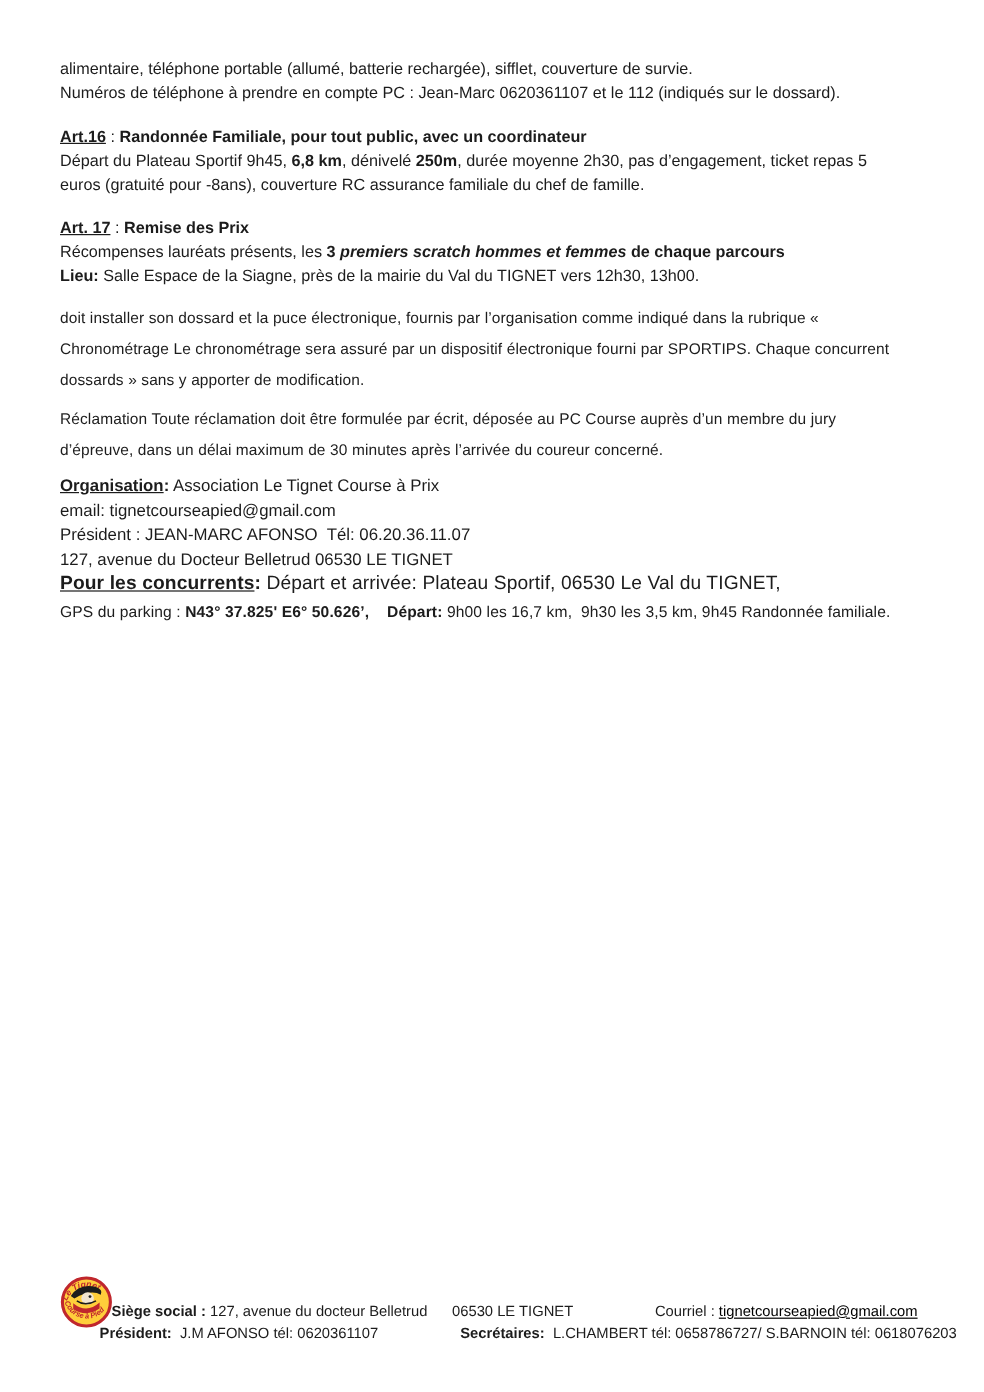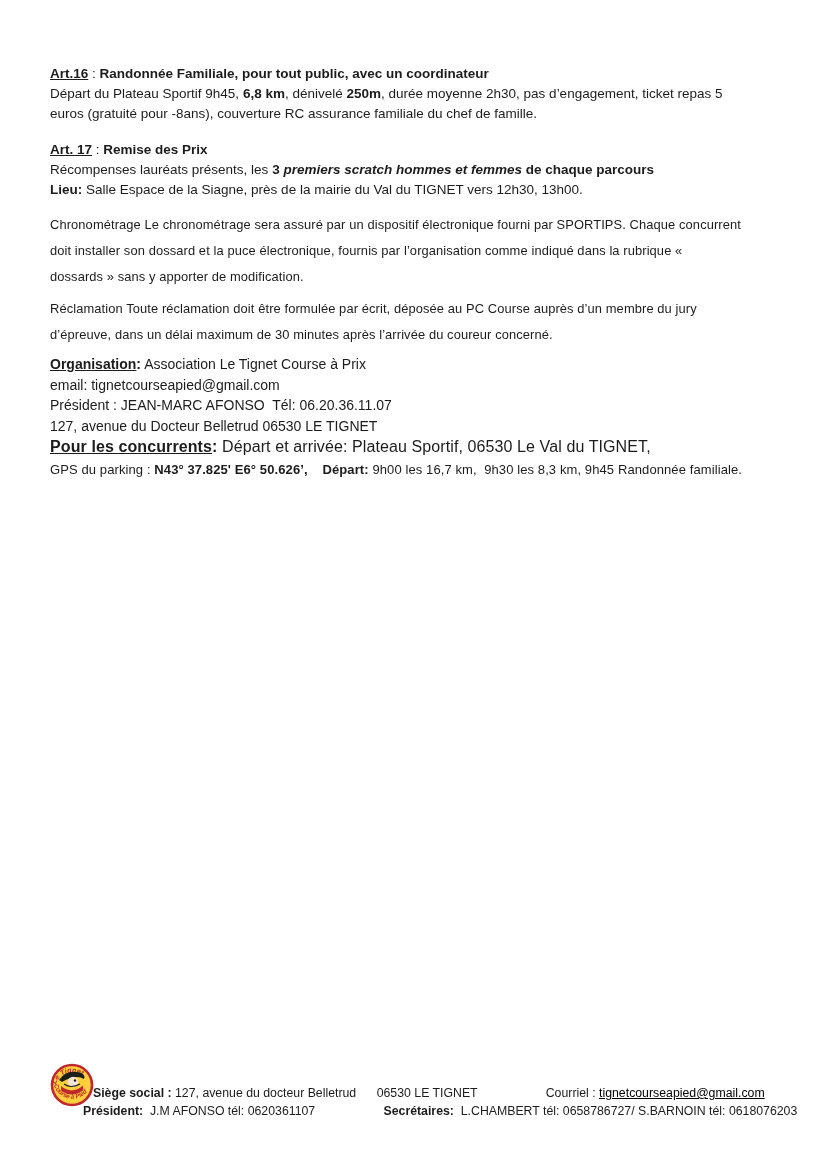--- a/index.html
+++ b/index.html
@@ -28,51 +28,55 @@
   .footer-logo{position:absolute;left:49px;top:1061px;}
   .footer-line1{position:absolute;left:93px;top:1085px;font-size:12.3px;line-height:16px;white-space:pre;}
   .footer-line2{position:absolute;left:47px;top:1103px;font-size:12.3px;line-height:16px;white-space:pre;padding-left:36px;}
 </style>
 </head>
 <body>
 
 <div class="page">
   <div class="flow">
 
+    <div class="para body">
+      <div class="line">alimentaire, téléphone portable (allumé, batterie rechargée), sifflet, couverture de survie.</div>
+      <div class="line">Numéros de téléphone à prendre en compte PC : Jean-Marc 0620361107 et le 112 (indiqués sur le dossard).</div>
+    </div>
 
     <div class="para body mt16">
       <div class="line"><span class="b u">Art.16</span><span> : </span><span class="b">Randonnée Familiale, pour tout public, avec un coordinateur</span></div>
       <div class="line"><span>Départ du Plateau Sportif 9h45, </span><span class="b">6,8 km</span><span>, dénivelé </span><span class="b">250m</span><span>, durée moyenne 2h30, pas d’engagement, ticket repas 5</span></div>
       <div class="line"><span>euros (gratuité pour -8ans), couverture RC assurance familiale du chef de famille.</span></div>
     </div>
 
     <div class="para body mt16">
       <div class="line"><span class="b u">Art. 17</span><span> : </span><span class="b">Remise des Prix</span></div>
       <div class="line"><span>Récompenses lauréats présents, les </span><span class="b">3 </span><span class="b i">premiers scratch hommes et femmes</span><span class="b"> de chaque parcours</span></div>
       <div class="line"><span class="b">Lieu:</span><span> Salle Espace de la Siagne, près de la mairie du Val du TIGNET vers 12h30, 13h00.</span></div>
     </div>
 
     <div class="para wide mt12">
+      <div class="line">doit installer son dossard et la puce électronique, fournis par l’organisation comme indiqué dans la rubrique «</div>
       <div class="line">Chronométrage Le chronométrage sera assuré par un dispositif électronique fourni par SPORTIPS. Chaque concurrent</div>
-      <div class="line">doit installer son dossard et la puce électronique, fournis par l’organisation comme indiqué dans la rubrique «</div>
       <div class="line">dossards » sans y apporter de modification.</div>
     </div>
 
     <div class="para wide mt6">
       <div class="line">Réclamation Toute réclamation doit être formulée par écrit, déposée au PC Course auprès d’un membre du jury</div>
       <div class="line">d’épreuve, dans un délai maximum de 30 minutes après l’arrivée du coureur concerné.</div>
     </div>
 
     <div class="para org mt6">
       <div class="line"><span class="b u">Organisation</span><span class="b">:</span><span> Association Le Tignet Course à Prix</span></div>
       <div class="line">email: tignetcourseapied@gmail.com</div>
       <div class="line">Président : JEAN-MARC AFONSO  Tél: 06.20.36.11.07</div>
       <div class="line">127, avenue du Docteur Belletrud 06530 LE TIGNET</div>
       <div class="line narrow"><span class="b u">Pour les concurrents</span><span class="b">:</span><span> Départ et arrivée: Plateau Sportif, 06530 Le Val du TIGNET,</span></div>
-      <div class="line gps"><span>GPS du parking : </span><span class="b">N43° 37.825' E6° 50.626’,</span><span>    </span><span class="b">Départ:</span><span> 9h00 les 16,7 km,  9h30 les 8,3 km, 9h45 Randonnée familiale.</span></div>
+      <div class="line gps"><span>GPS du parking : </span><span class="b">N43° 37.825' E6° 50.626’,</span><span>    </span><span class="b">Départ:</span><span> 9h00 les 16,7 km,  9h30 les 3,5 km, 9h45 Randonnée familiale.</span></div>
     </div>
 
   </div>
 
   <div class="footer-logo">
     <svg width="46" height="48" viewBox="0 0 46 48">
       <circle cx="23" cy="24" r="20" fill="#FFCE3B" stroke="#C0272D" stroke-width="2.6"></circle>
       <path id="logoArcTop" d="M 6,26 A 17.5,17.5 0 0 1 40,24" fill="none"></path>
       <path id="logoArcBot" d="M 4.5,22 A 19,19 0 0 0 41.5,24" fill="none"></path>
       <text font-size="7.2" font-weight="bold" font-style="italic" fill="#C0272D" font-family="Liberation Sans, sans-serif">

